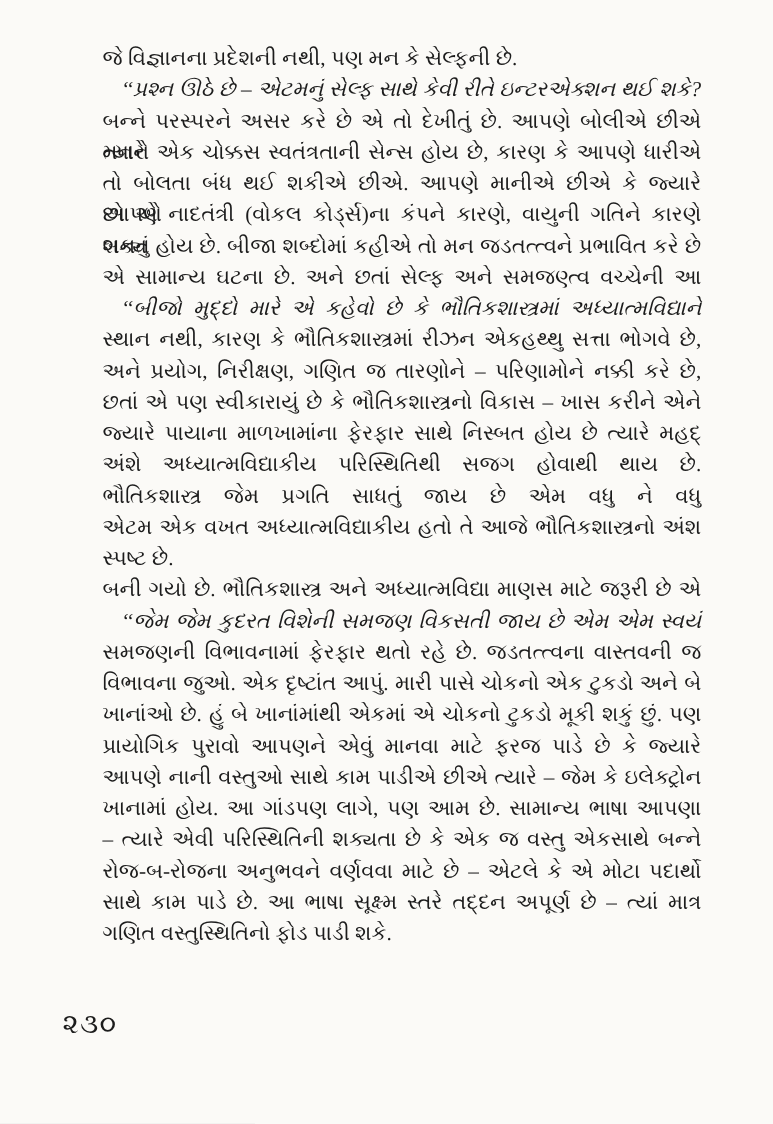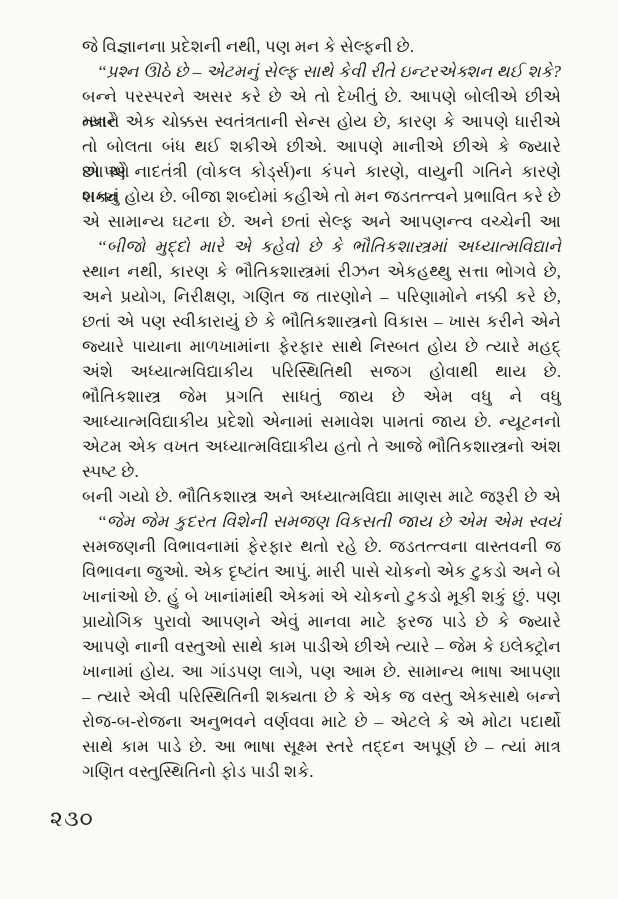--- a/index.html
+++ b/index.html
@@ -53,29 +53,28 @@
 
 <div class="page">
   <main class="textblock">
       <div class="line end">જે વિજ્ઞાનના પ્રદેશની નથી, પણ મન કે સેલ્ફની છે.</div>
       <div class="line indent">‘‘પ્રશ્ન ઊઠે છે – એટમનું સેલ્ફ સાથે કેવી રીતે ઇન્ટરએક્શન થઈ શકે?</div>
       <div class="line">બન્ને પરસ્પરને અસર કરે છે એ તો દેખીતું છે. આપણે બોલીએ છીએ ત્યારે</div>
       <div class="line">મનને એક ચોક્કસ સ્વતંત્રતાની સેન્સ હોય છે, કારણ કે આપણે ધારીએ</div>
       <div class="line">તો બોલતા બંધ થઈ શકીએ છીએ. આપણે માનીએ છીએ કે જ્યારે આપણે</div>
       <div class="line">છો એ નાદતંત્રી (વોકલ કોર્ડ્સ)ના કંપને કારણે, વાયુની ગતિને કારણે શક્ય</div>
       <div class="line">બનતું હોય છે. બીજા શબ્દોમાં કહીએ તો મન જડતત્ત્વને પ્રભાવિત કરે છે</div>
-      <div class="line">એ સામાન્ય ઘટના છે. અને છતાં સેલ્ફ અને આપણન્ત્વ વચ્ચેની આ</div>
+      <div class="line">એ સામાન્ય ઘટના છે. અને છતાં સેલ્ફ અને સમજણ્ત્વ વચ્ચેની આ</div>
       <div class="line indent">‘‘બીજો મુદ્દો મારે એ કહેવો છે કે ભૌતિકશાસ્ત્રમાં અધ્યાત્મવિદ્યાને</div>
       <div class="line">સ્થાન નથી, કારણ કે ભૌતિકશાસ્ત્રમાં રીઝન એકહથ્થુ સત્તા ભોગવે છે,</div>
       <div class="line">અને પ્રયોગ, નિરીક્ષણ, ગણિત જ તારણોને – પરિણામોને નક્કી કરે છે,</div>
       <div class="line">છતાં એ પણ સ્વીકારાયું છે કે ભૌતિકશાસ્ત્રનો વિકાસ – ખાસ કરીને એને</div>
       <div class="line">જ્યારે પાયાના માળખામાંના ફેરફાર સાથે નિસ્બત હોય છે ત્યારે મહદ્</div>
       <div class="line">અંશે અધ્યાત્મવિદ્યાકીય પરિસ્થિતિથી સજગ હોવાથી થાય છે.</div>
       <div class="line">ભૌતિકશાસ્ત્ર જેમ પ્રગતિ સાધતું જાય છે એમ વધુ ને વધુ</div>
-      <div class="line">આધ્યાત્મવિદ્યાકીય પ્રદેશો એનામાં સમાવેશ પામતાં જાય છે. ન્યૂટનનો</div>
       <div class="line">એટમ એક વખત અધ્યાત્મવિદ્યાકીય હતો તે આજે ભૌતિકશાસ્ત્રનો અંશ</div>
       <div class="line end">સ્પષ્ટ છે.</div>
       <div class="line">બની ગયો છે. ભૌતિકશાસ્ત્ર અને અધ્યાત્મવિદ્યા માણસ માટે જરૂરી છે એ</div>
       <div class="line indent">‘‘જેમ જેમ કુદરત વિશેની સમજણ વિકસતી જાય છે એમ એમ સ્વયં</div>
       <div class="line">સમજણની વિભાવનામાં ફેરફાર થતો રહે છે. જડતત્ત્વના વાસ્તવની જ</div>
       <div class="line">વિભાવના જુઓ. એક દૃષ્ટાંત આપું. મારી પાસે ચોકનો એક ટુકડો અને બે</div>
       <div class="line">ખાનાંઓ છે. હું બે ખાનાંમાંથી એકમાં એ ચોકનો ટુકડો મૂકી શકું છું. પણ</div>
       <div class="line">પ્રાયોગિક પુરાવો આપણને એવું માનવા માટે ફરજ પાડે છે કે જ્યારે</div>
       <div class="line">આપણે નાની વસ્તુઓ સાથે કામ પાડીએ છીએ ત્યારે – જેમ કે ઇલેક્ટ્રોન</div>
       <div class="line">ખાનામાં હોય. આ ગાંડપણ લાગે, પણ આમ છે. સામાન્ય ભાષા આપણા</div>

